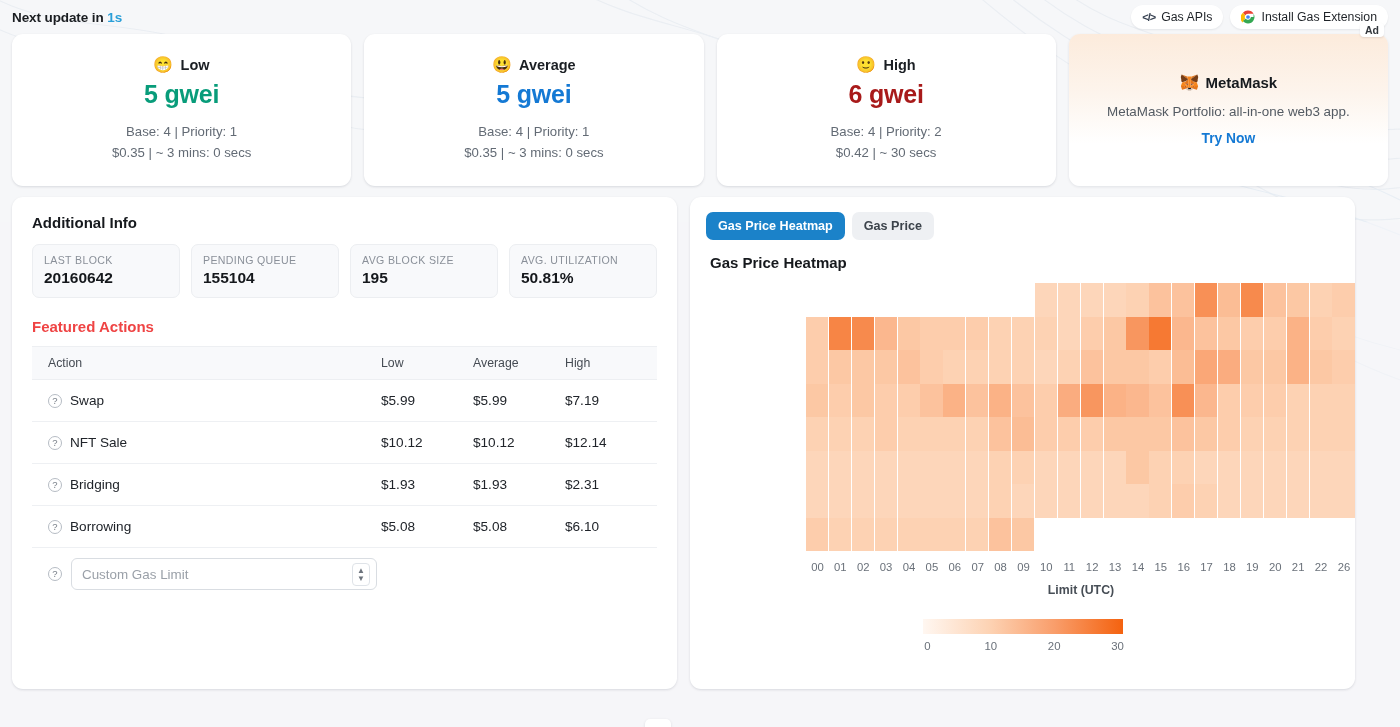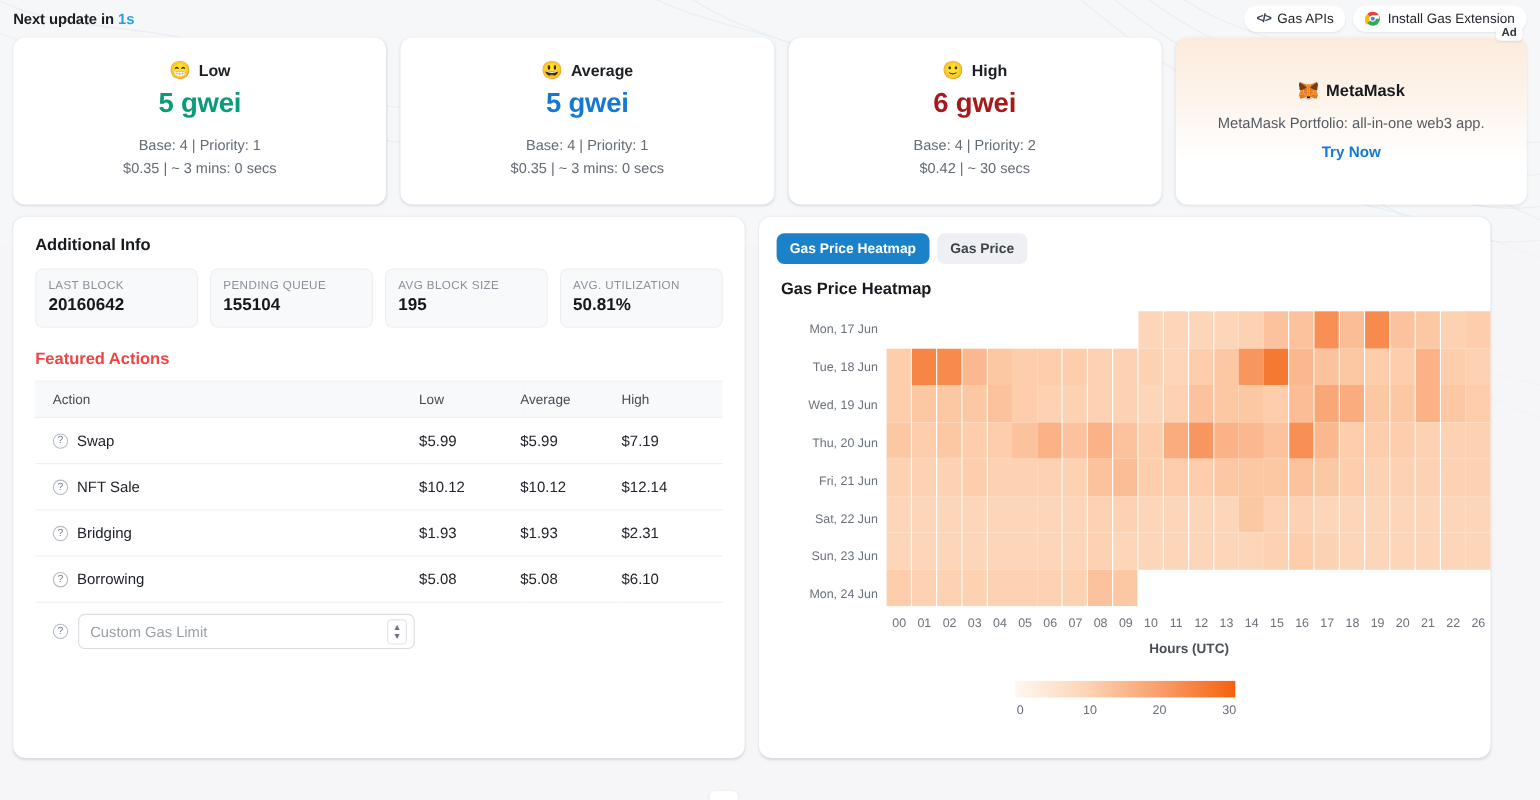--- a/index.html
+++ b/index.html
@@ -434,30 +434,20 @@
 
     <div class="panel panel-right">
       <div class="tabs">
         <div class="tab active">Gas Price Heatmap</div>
         <div class="tab">Gas Price</div>
       </div>
 
       <div class="chart-title">Gas Price Heatmap</div>
 
       <div class="hm-wrap">
-        <div class="ylabels" id="ylabels">
-            <div class="ylab">Mon, 17 Jun</div>
-            <div class="ylab">Tue, 18 Jun</div>
-            <div class="ylab">Wed, 19 Jun</div>
-            <div class="ylab">Thu, 20 Jun</div>
-            <div class="ylab">Fri, 21 Jun</div>
-            <div class="ylab">Sat, 22 Jun</div>
-            <div class="ylab">Sun, 23 Jun</div>
-            <div class="ylab">Mon, 24 Jun</div>
-          </div>
         <div class="hm-grid-area" id="hmgrid">
             <div class="hm-row">
               <div class="hm-cell empty"></div>
               <div class="hm-cell empty"></div>
               <div class="hm-cell empty"></div>
               <div class="hm-cell empty"></div>
               <div class="hm-cell empty"></div>
               <div class="hm-cell empty"></div>
               <div class="hm-cell empty"></div>
               <div class="hm-cell empty"></div>
@@ -680,21 +670,21 @@
             <div class="xlab">15</div>
             <div class="xlab">16</div>
             <div class="xlab">17</div>
             <div class="xlab">18</div>
             <div class="xlab">19</div>
             <div class="xlab">20</div>
             <div class="xlab">21</div>
             <div class="xlab">22</div>
             <div class="xlab">26</div>
           </div>
-        <div class="xaxis-title">Hours (UTC)</div>
+        <div class="xaxis-title">Limit (UTC)</div>
 
         <div class="legend">
           <div class="legend-bar"></div>
           <div class="legend-ticks" id="legticks">
               <div class="legend-tick">0</div>
               <div class="legend-tick">10</div>
               <div class="legend-tick">20</div>
               <div class="legend-tick">30</div>
             </div>
         </div>

